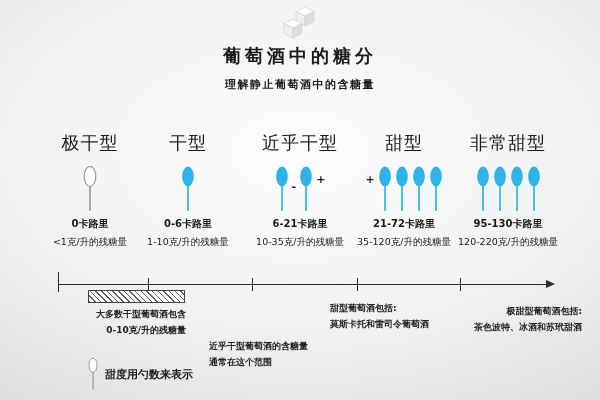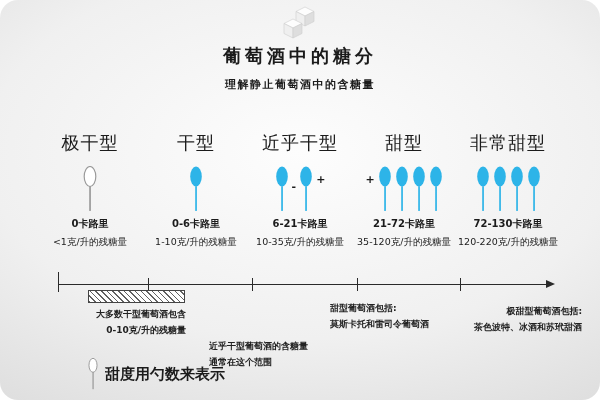--- a/index.html
+++ b/index.html
@@ -1,21 +1,20 @@
 <!DOCTYPE html>
 <html><head>
 <meta charset="utf-8">
 <style>
   * { box-sizing: border-box; margin: 0; padding: 0; }
   html,body { width:600px; height:400px; }
   body { font-family: "DejaVu Sans", "Liberation Sans", sans-serif; }
   .stage {
     position: relative; width: 600px; height: 400px; overflow: hidden; color: #1b1b1b;
     background: radial-gradient(ellipse 95% 85% at 50% 38%, #fdfdfd 0%, #f0f0f0 55%, #d9d9d9 100%);
-    border-radius: 18px;
   }
   .sugar-icon { position: absolute; top: 5px; left: 50%; transform: translateX(-50%); }
   .title { position: absolute; top: 44px; left: 0; width: 100%; text-align: center;
            font-size: 18px; font-weight: bold; letter-spacing: 4px; }
   .subtitle { position: absolute; top: 77px; left: 0; width: 100%; text-align: center;
               font-size: 11px; font-weight: bold; letter-spacing: 1.5px; }
 
   .cat { position: absolute; top: 131px; width: 108px; text-align: center; }
   .cat-name { font-size: 18px; font-weight: normal; letter-spacing: 1px; }
   .spoons { height: 50px; margin-top: 11px; display: flex; align-items: flex-start;
@@ -37,21 +36,21 @@
            background-image: repeating-linear-gradient(45deg, rgba(70,70,70,.85) 0, rgba(70,70,70,.85) 1px, transparent 1px, transparent 4px); }
 
   .note { position: absolute; font-size: 9px; font-weight: 600; line-height: 1.8; color: #222; }
   .note-line { display: block; }
   .note-0 { left: 96px;  top: 306px; text-align: right; }
   .note-1 { left: 209px; top: 294px; margin-top: 44px; }
   .note-2 { left: 330px; top: 300px; }
   .note-3 { left: 474px; top: 303px; text-align: right; }
 
   .legend { position: absolute; left: 88px; top: 358px; display: flex; align-items: center; gap: 7px; }
-  .legend-text { font-size: 15px; font-weight: 600; }
+  .legend-text { font-size: 11px; font-weight: 600; }
 </style>
 </head>
 <body>
 
 <div class="stage">
 
   <div class="sugar-icon">
     <svg width="44" height="36" viewBox="0 0 44 36">
       <polygon points="27,2 36,6.5 27,11 18,6.5" fill="#fdfdfd" stroke="#cfcfcf" stroke-width="0.6"></polygon>
       <polygon points="18,6.5 27,11 27,21 18,16.5" fill="#efefef" stroke="#cfcfcf" stroke-width="0.6"></polygon>
@@ -70,21 +69,21 @@
     <div class="spoons">
         <svg class="spoon" width="14" height="46" viewBox="0 0 14 46">
           <ellipse cx="7" cy="10.5" rx="5.8" ry="10" fill="#ffffff" stroke="#9a9a9a" stroke-width="1.2"></ellipse>
           <rect x="6.2" y="20" width="1.7" height="25" rx="0.85" fill="#9a9a9a"></rect>
         </svg>
       </div>
     <div class="cat-cal">0卡路里</div>
     <div class="cat-sugar">&lt;1克/升的残糖量</div>
   </div>
 
-  <div class="cat" style="left:142px">
+  <div class="cat" style="left:134px">
     <div class="cat-name">干型</div>
     <div class="spoons">
         <svg class="spoon" width="14" height="46" viewBox="0 0 14 46">
           <ellipse cx="7" cy="10.5" rx="5.8" ry="10" fill="#2db4e8" stroke="none" stroke-width="1.2"></ellipse>
           <rect x="6.2" y="20" width="1.7" height="25" rx="0.85" fill="#2db4e8"></rect>
         </svg>
       </div>
     <div class="cat-cal">0-6卡路里</div>
     <div class="cat-sugar">1-10克/升的残糖量</div>
   </div>
@@ -145,21 +144,21 @@
         </svg>
         <svg class="spoon" width="14" height="46" viewBox="0 0 14 46">
           <ellipse cx="7" cy="10.5" rx="5.8" ry="10" fill="#2db4e8" stroke="none" stroke-width="1.2"></ellipse>
           <rect x="6.2" y="20" width="1.7" height="25" rx="0.85" fill="#2db4e8"></rect>
         </svg>
         <svg class="spoon" width="14" height="46" viewBox="0 0 14 46">
           <ellipse cx="7" cy="10.5" rx="5.8" ry="10" fill="#2db4e8" stroke="none" stroke-width="1.2"></ellipse>
           <rect x="6.2" y="20" width="1.7" height="25" rx="0.85" fill="#2db4e8"></rect>
         </svg>
       </div>
-    <div class="cat-cal">72-130卡路里</div>
+    <div class="cat-cal">95-130卡路里</div>
     <div class="cat-sugar">120-220克/升的残糖量</div>
   </div>
 
   <div class="axis-line"></div>
   <div class="axis-arrow"></div>
   <div class="tick tick-first" style="left:58px"></div>
   <div class="tick" style="left:148px"></div>
   <div class="tick" style="left:252px"></div>
   <div class="tick" style="left:357px"></div>
   <div class="tick" style="left:460px"></div>

